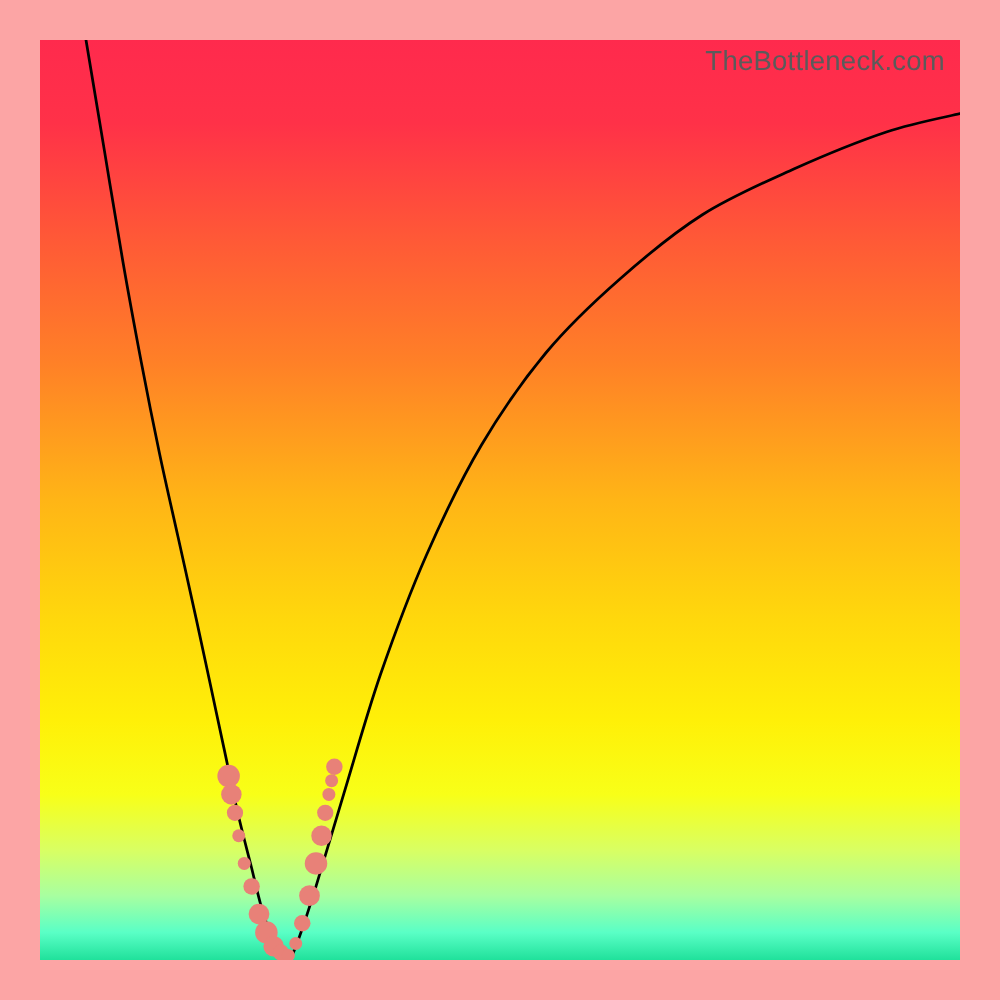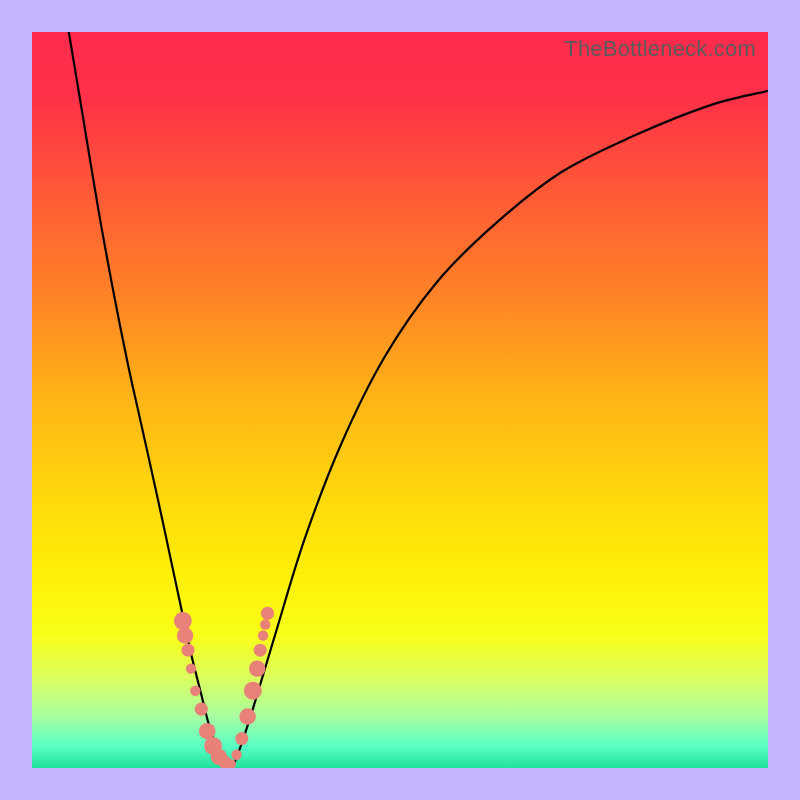--- a/index.html
+++ b/index.html
@@ -9,21 +9,21 @@
     height: 800px;
     background: #000;
     overflow: hidden;
   }
   .frame {
     position: absolute;
     left: 0;
     top: 0;
     width: 800px;
     height: 800px;
-    background: #c4b5fd;
+    background: #fca5a5;
   }
   .plot-area {
     position: absolute;
     left: 32px;
     top: 32px;
     width: 736px;
     height: 736px;
     overflow: hidden;
   }
   .gradient {

